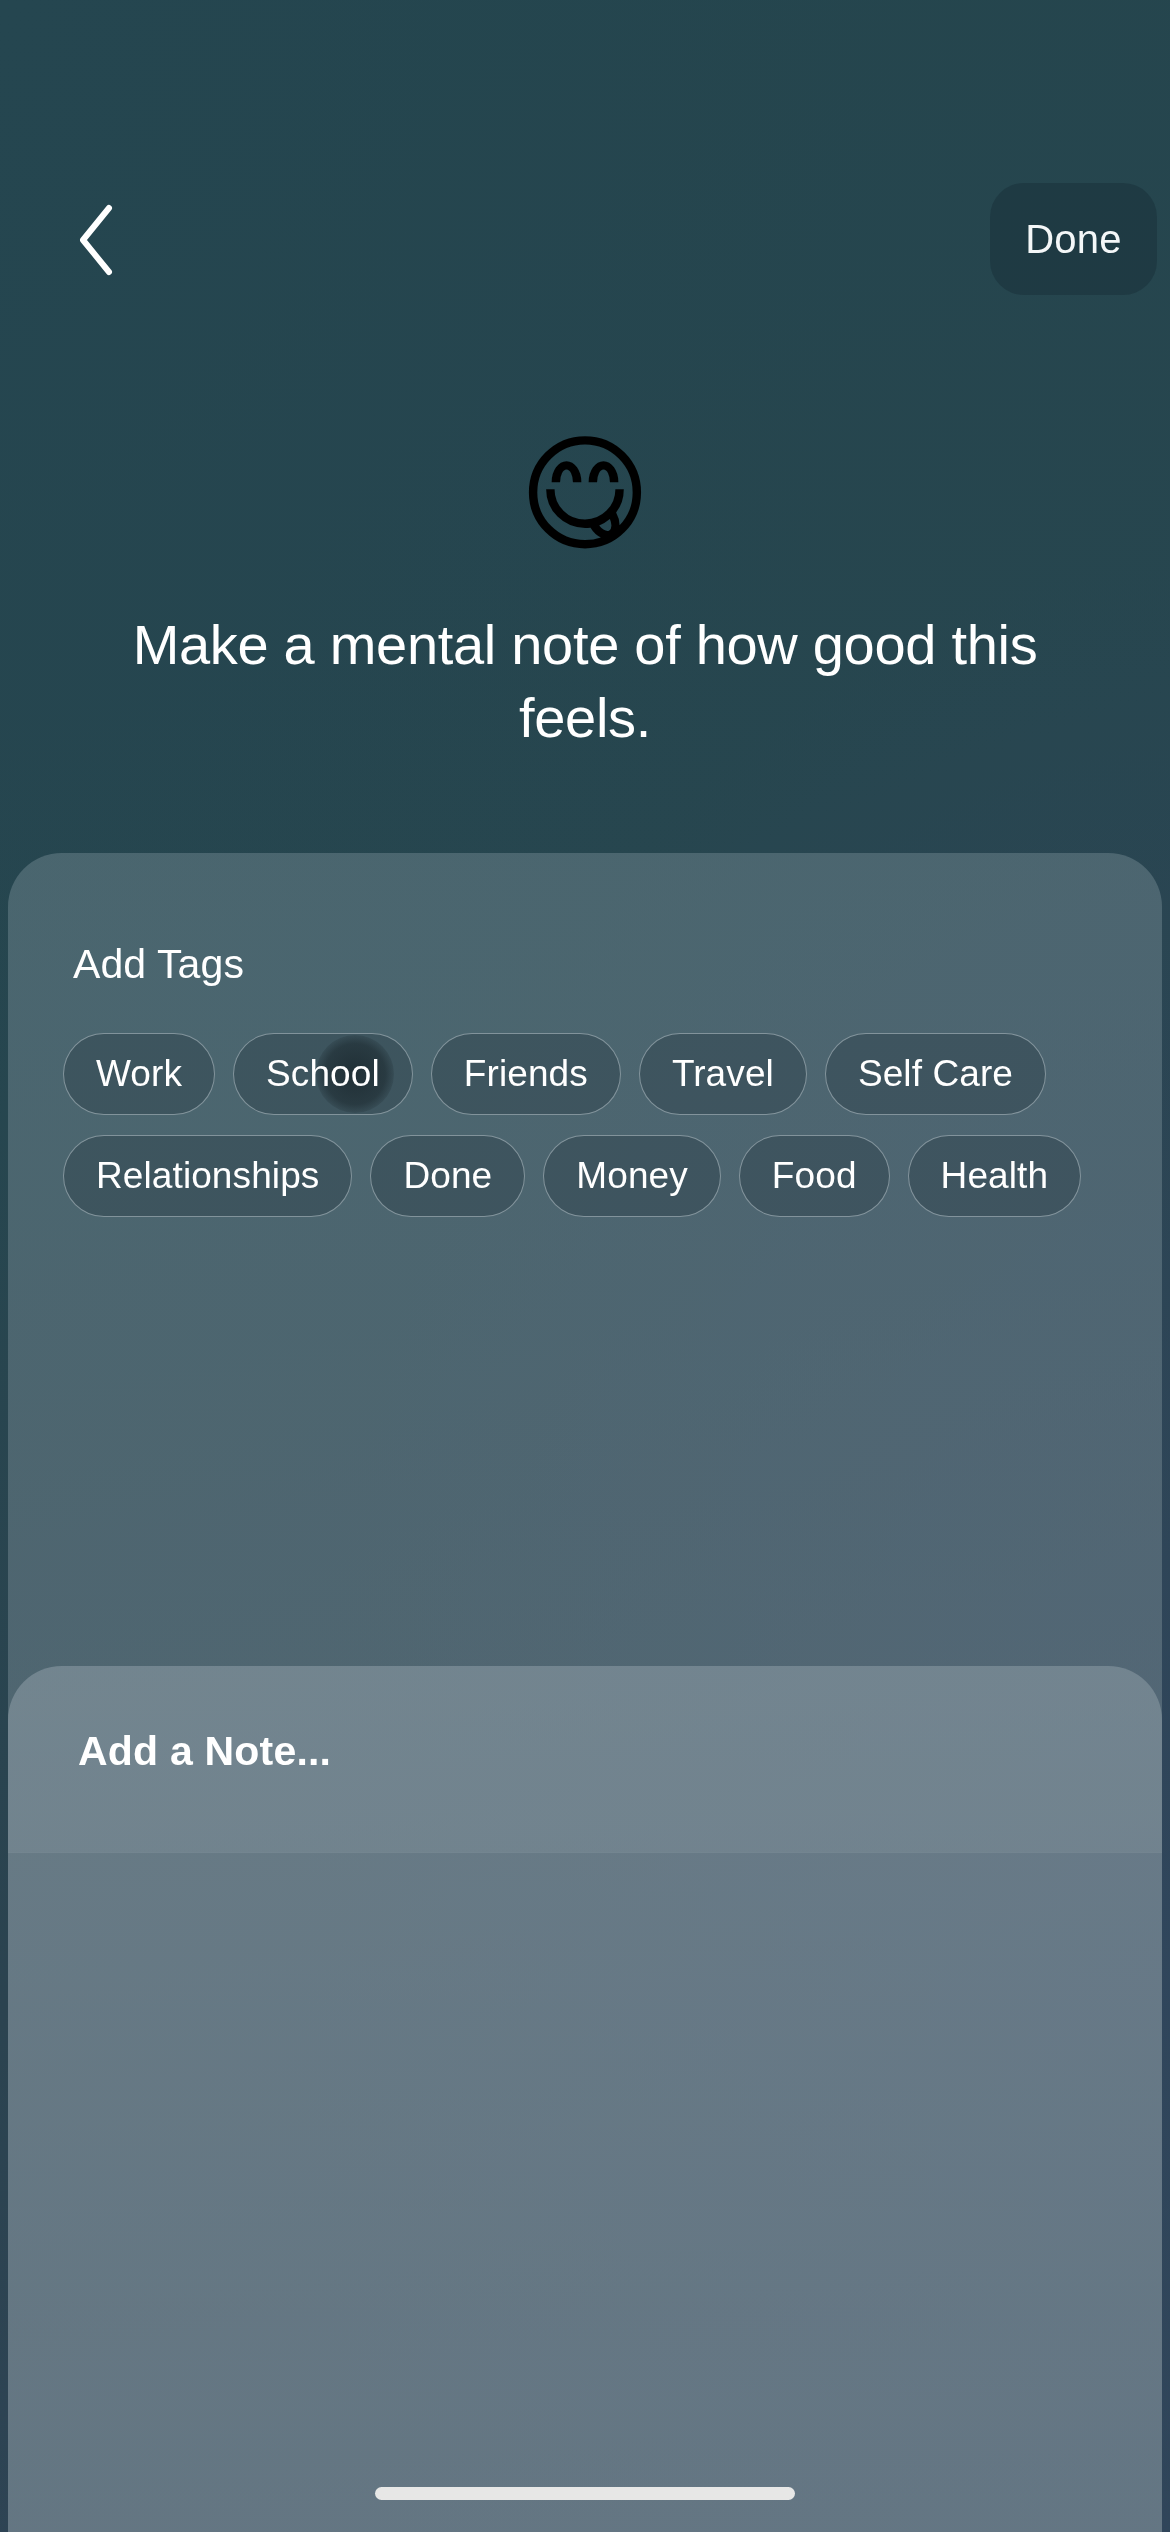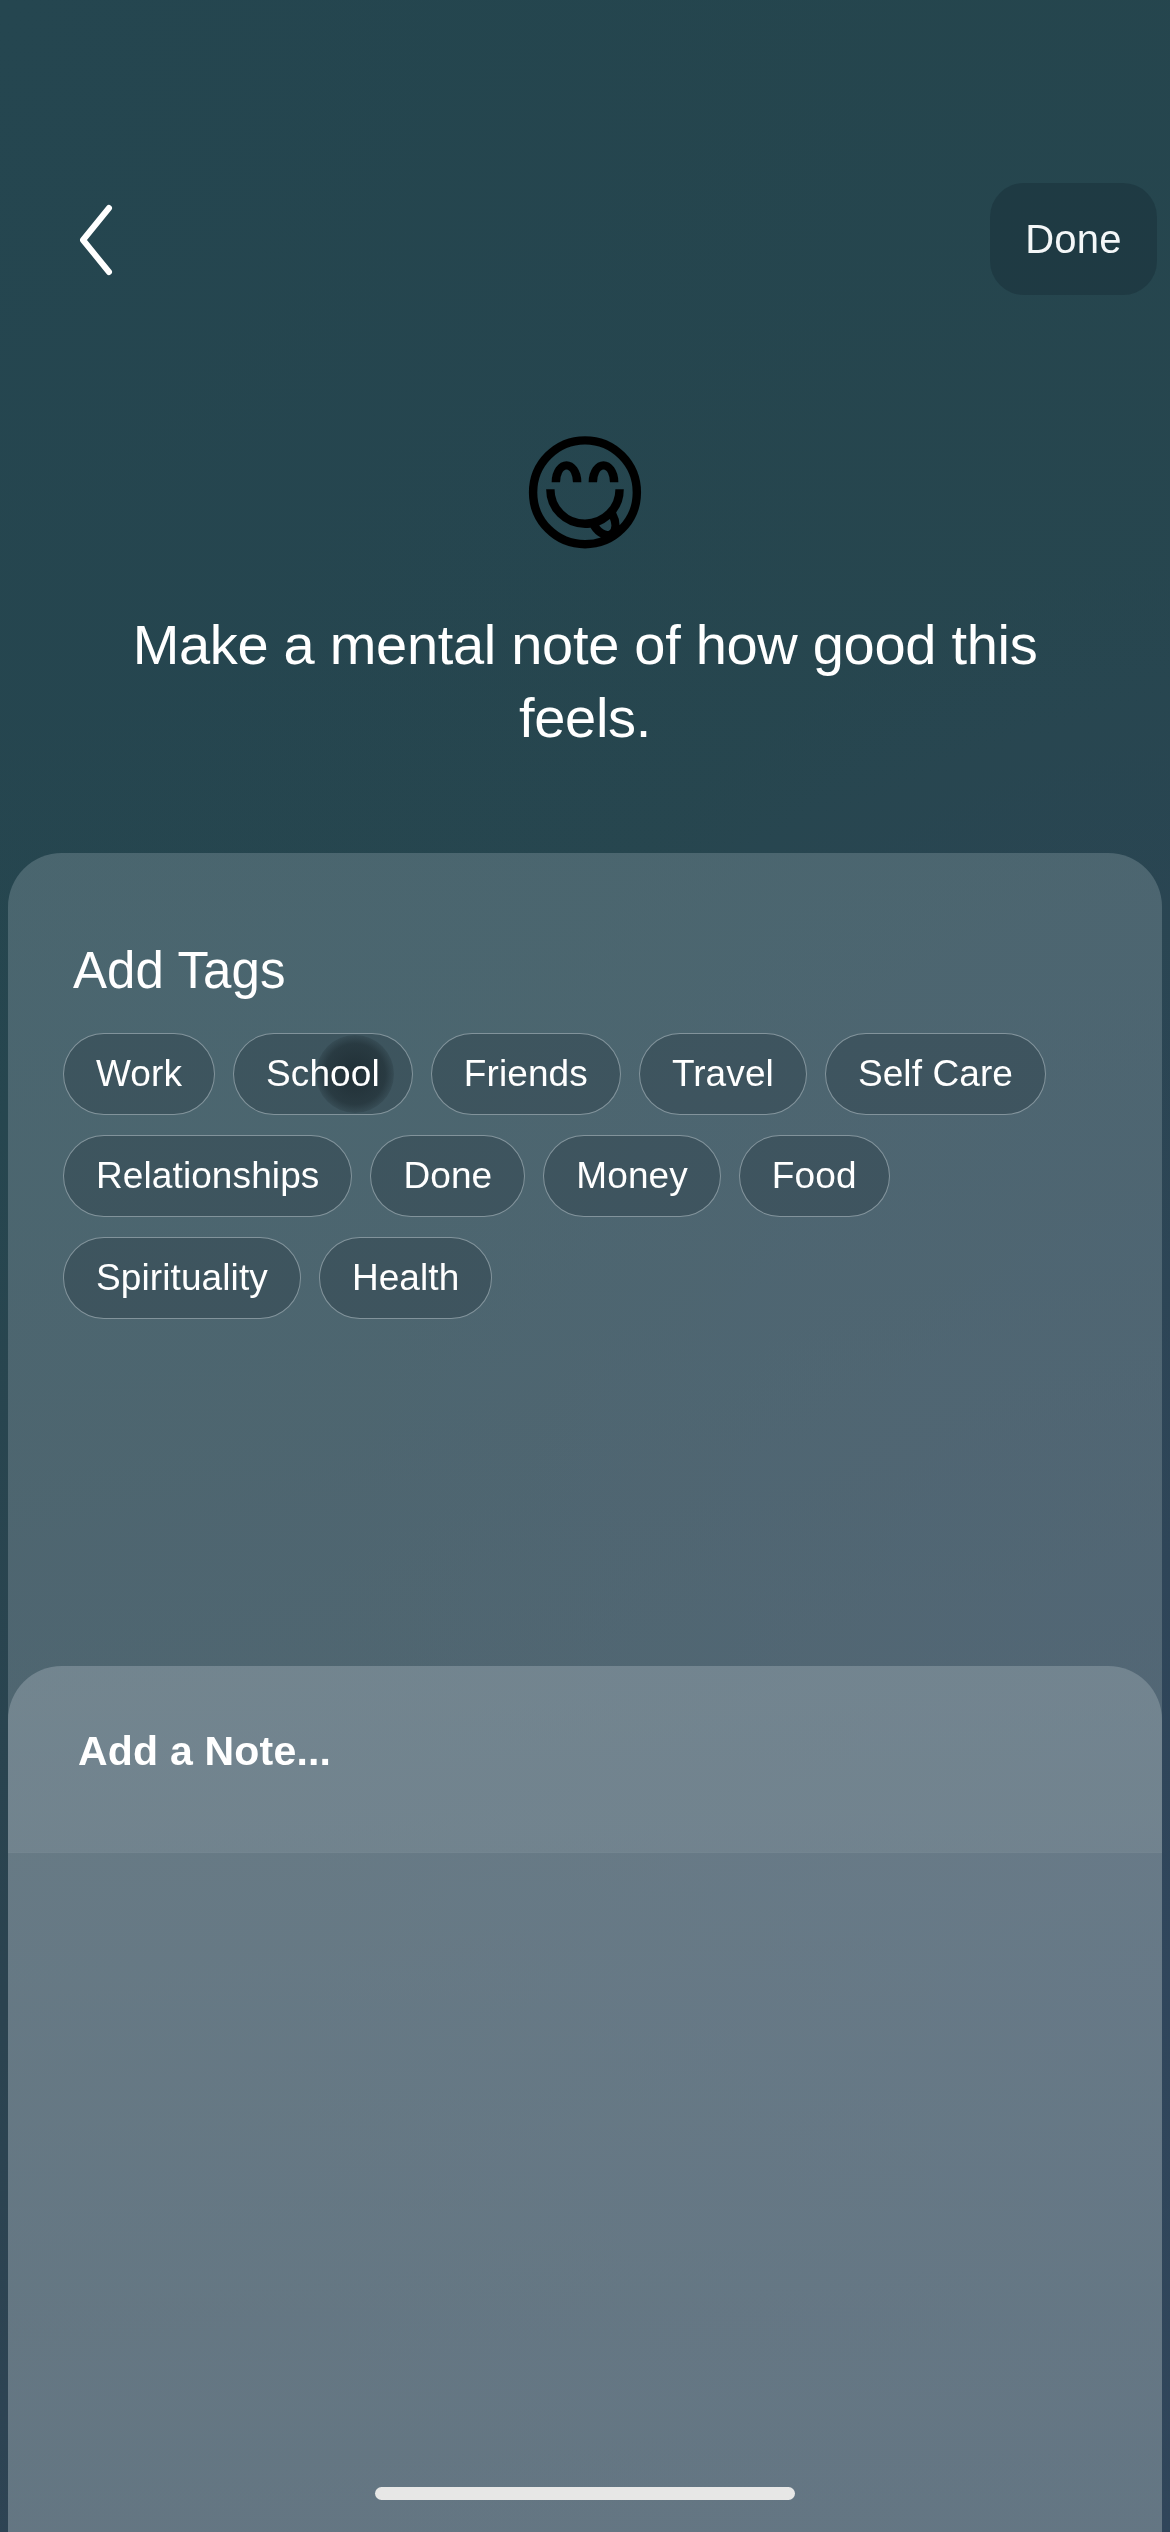--- a/index.html
+++ b/index.html
@@ -72,21 +72,21 @@
     position:absolute; left:8px; top:853px;
     width:1154px; height:1000px;
     border-radius:54px 54px 0 0;
     background:linear-gradient(170deg, rgba(96,121,130,0.62) 0%, rgba(101,123,133,0.60) 45%, rgba(110,128,138,0.58) 100%);
     box-shadow:0 -1px 0 rgba(255,255,255,0.06) inset;
     overflow:hidden;
   }
   #tags-title {
     position:absolute; left:65px; top:88px;
     color:#ffffff;
-    font-size:51px;
+    font-size:41px;
     font-weight:400;
     letter-spacing:0.1px;
   }
   #chip-area {
     position:absolute; left:55px; top:180px;
     width:1050px;
     display:flex; flex-wrap:wrap;
     gap:20px 18px;
   }
   .chip {
@@ -205,23 +205,20 @@
       </div>
 
       <div class="chip">
         <span>Money</span>
       </div>
 
       <div class="chip">
         <span>Food</span>
       </div>
 
-      <div class="chip">
-        <span>Spirituality</span>
-      </div>
 
       <div class="chip">
         <span>Health</span>
       </div>
 
     </div>
   </div>
 
   <div id="note-card">
     <div id="note-placeholder">Add a Note...</div>

